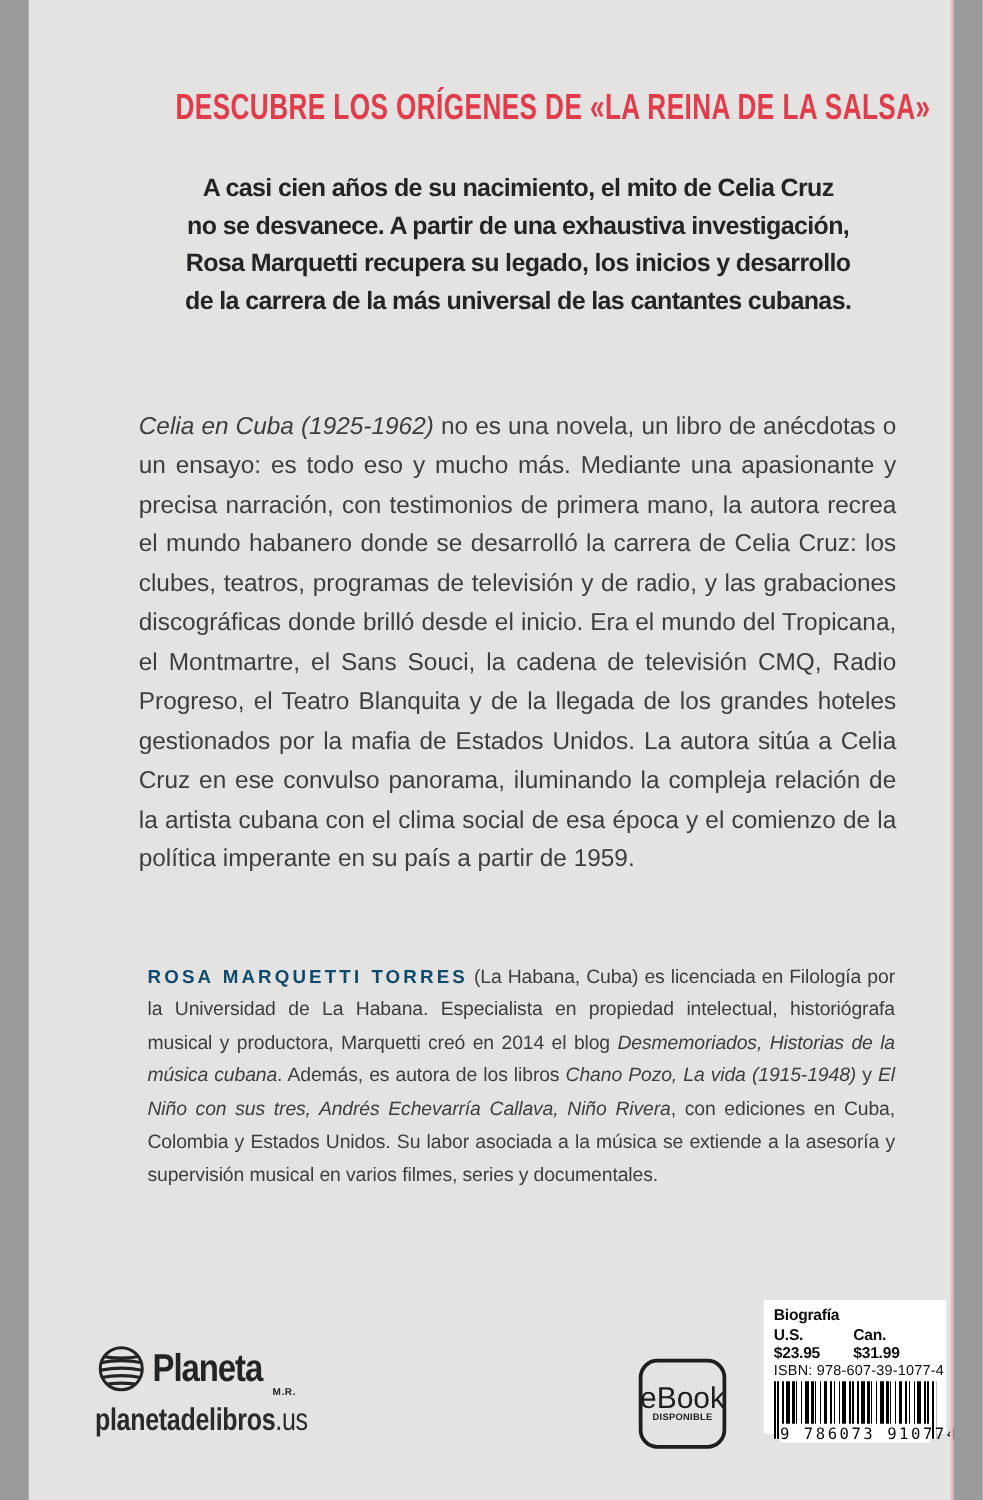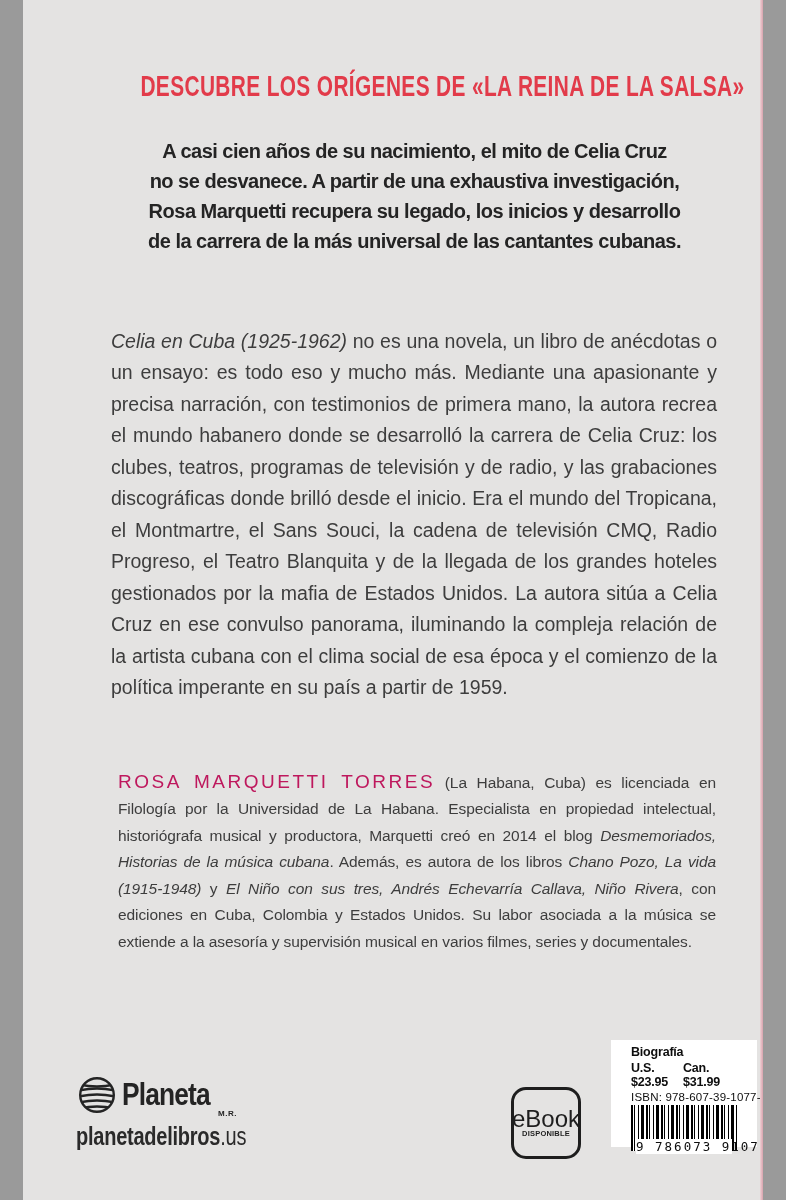--- a/index.html
+++ b/index.html
@@ -29,21 +29,21 @@
     position:absolute;top:306px;left:88px;width:606px;
     font-size:19.5px;line-height:31.5px;text-align:justify;color:#3d3d3d;
   }
   .it{font-style:italic;margin-top:12px;}
   
   .bio{
     position:absolute;top:753px;left:95px;width:598px;
     font-size:15.5px;line-height:26.5px;text-align:justify;color:#3d3d3d;letter-spacing:-.1px;
   }
   .bio .author{
-    color:#be185d;font-weight:normal;letter-spacing:2.5px;font-size:19px;
+    color:#0c4a6e;font-weight:bold;letter-spacing:2.5px;font-size:15px;
   }
   
   .logo-row{position:absolute;left:54px;top:1075px;display:flex;align-items:center;}
   .globe{width:40px;height:40px;flex:0 0 auto;}
   .wordmark-wrap{position:relative;margin-left:5px;text-align:center;}
   .wordmark{
     display:inline-block;font-size:31px;font-weight:600;letter-spacing:-1px;color:#242424;
     transform:scaleX(.85);transform-origin:left center;white-space:nowrap;
   }
   .trademark{
@@ -60,21 +60,21 @@
     position:absolute;left:488px;top:1087px;width:64px;height:66px;
     border:3px solid #1e1e1e;border-radius:15px;
     display:flex;flex-direction:column;align-items:center;justify-content:center;
     color:#1e1e1e;background:transparent;
   }
   .ebook .lbl{font-size:24px;line-height:19px;}
   .ebook .sub{font-size:7.5px;font-weight:bold;letter-spacing:.2px;margin-top:1px;}
   
   .bcpanel{
     position:absolute;left:588px;top:1040px;width:146px;height:107px;background:#ffffff;
-    box-sizing:border-box;padding:5px 20px 0;color:#0d0d0d;
+    box-sizing:border-box;padding:5px 8px 0;color:#0d0d0d;
   }
   .bc-cat{font-size:12.5px;font-weight:bold;letter-spacing:-.2px;}
   .bc-prices{display:flex;justify-content:space-between;font-size:12.5px;font-weight:bold;margin-top:2px;letter-spacing:-.2px;}
   .bc-isbn{font-size:11.5px;margin-top:2px;letter-spacing:.2px;white-space:nowrap;}
   .bc-bars{
     height:46px;margin:2px 0 0;
     background:repeating-linear-gradient(90deg,
       #000 0 2px,#fff 2px 3px,#000 3px 4px,#fff 4px 7px,
       #000 7px 8px,#fff 8px 10px,#000 10px 13px,#fff 13px 15px);
   }

